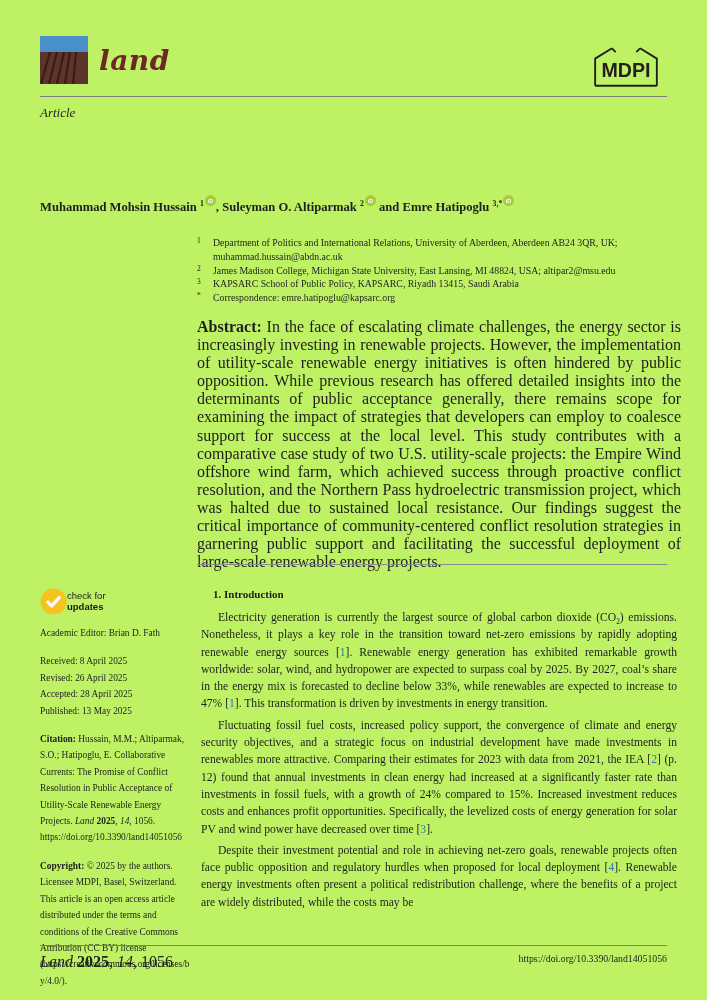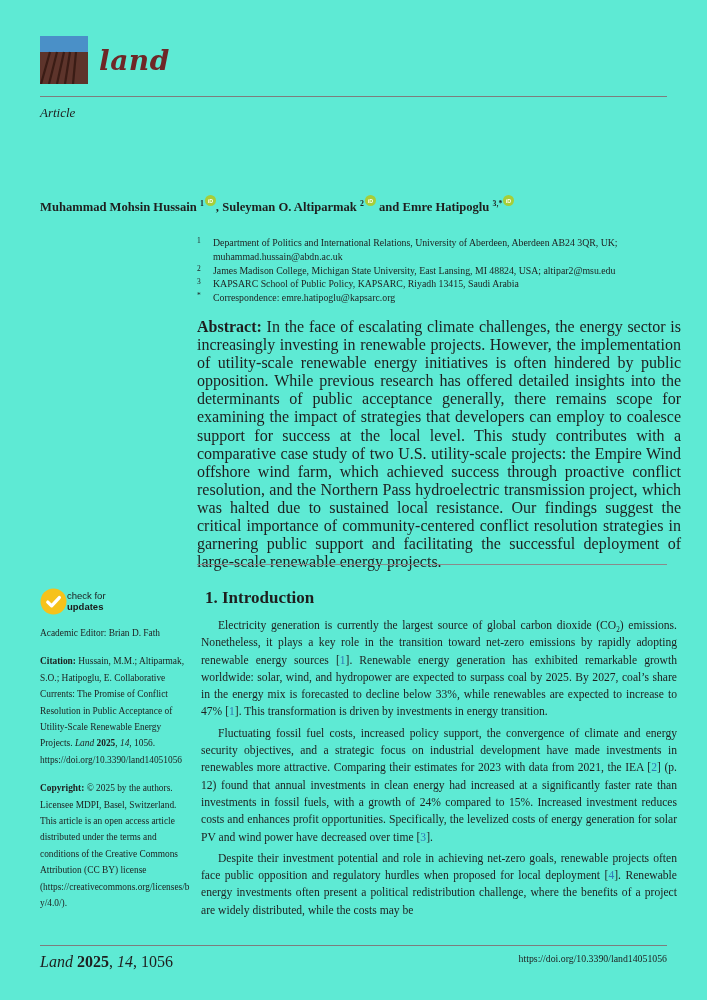--- a/index.html
+++ b/index.html
@@ -1,17 +1,17 @@
 <!DOCTYPE html>
 <html style="--accent_ref: #3076b8; --orcid_green: #A6CE39; --badge_yellow: #F6C21B; --land_blue: #4a90c8; --land_brown: #5d342b; --land_furrow: #3a1c15; --land_text: #6e2727;"><head>
 <meta charset="utf-8">
 <style>
   html,body{margin:0;padding:0;background:#e8e8e8;}
   .page{
-    position:relative;width:707px;height:1000px;background:#5eead4;
+    position:relative;width:707px;height:1000px;background:#bef264;
     margin:0 auto;font-family:"Liberation Serif",serif;color:#1e1e1e;
     overflow:hidden;
   }
   
   .brand{position:absolute;left:40px;top:36px;display:flex;align-items:center;gap:11px;}
   .brand-word{
     font-family:"DejaVu Serif",serif;font-style:italic;font-weight:700;
     font-size:28px;color:var(--land_text);letter-spacing:.5px;
   }
   .mdpi{position:absolute;right:38px;top:44px;}
@@ -39,21 +39,21 @@
   .sidebar{position:absolute;left:40px;top:588px;width:150px;font-size:9.4px;
     line-height:16.4px;overflow-wrap:anywhere;}
   .badge{display:flex;align-items:center;cursor:pointer;margin-bottom:10px;}
   .badge-text{font-family:"Liberation Sans",sans-serif;font-size:9.5px;line-height:10.5px;color:#1a1a1a;}
   .badge-line2{font-weight:700;}
   .side-block{margin-bottom:12px;}
   .side-dates div{white-space:nowrap;}
   .side-cite,.side-copy{margin:0 0 12px 0;}
   
   .main{position:absolute;left:197px;top:588px;width:484px;}
-  .section-h{margin:0 0 9px 8px;font-size:17px;font-weight:700;}
+  .section-h{margin:0 0 9px 16px;font-size:11px;font-weight:700;}
   .paras p{margin:4px;font-size:11.6px;line-height:17.3px;text-align:justify;text-indent:17px;}
   .ref{color:var(--accent_ref);}
   sup{font-size:.62em;line-height:0;}
   sub{font-size:.62em;line-height:0;}
   
   .footer-rule{position:absolute;left:40px;width:627px;top:945px;border-top:1.3px solid #7d7d7d;}
   .footer-left{position:absolute;left:40px;top:953px;font-size:16px;}
   .footer-right{position:absolute;right:40px;top:953px;font-size:9.8px;}
 </style>
 </head>
@@ -69,20 +69,32 @@
         <line x1="1" y1="48" x2="10" y2="16"></line>
         <line x1="9" y1="48" x2="17" y2="16"></line>
         <line x1="17" y1="48" x2="24" y2="16"></line>
         <line x1="25" y1="48" x2="30" y2="16"></line>
         <line x1="33" y1="48" x2="36" y2="16"></line>
       </g>
     </svg>
     <span class="brand-word">land</span>
   </div>
 
+  <div class="mdpi">
+    <svg width="86" height="46" viewBox="0 0 92 48">
+      <g fill="none" stroke="#231f20" stroke-width="2" stroke-linejoin="miter">
+        <path d="M31,4 L13,15 L13,44"></path>
+        <path d="M13,44 L79,44"></path>
+        <path d="M79,44 L79,15 L61,4"></path>
+        <path d="M31,4 L35,8"></path>
+        <path d="M61,4 L57,8"></path>
+      </g>
+      <text x="46" y="35" text-anchor="middle" font-family="Liberation Sans, sans-serif" font-size="21" font-weight="bold" fill="#231f20">MDPI</text>
+    </svg>
+  </div>
 
   <div class="header-rule"></div>
 
   <div class="article-type">Article</div>
 
 
   <div class="authors"><span>Muhammad Mohsin Hussain </span><sup>1</sup><span class="orcid"><svg width="11" height="11" viewBox="0 0 24 24">
           <circle cx="12" cy="12" r="12" style="fill:var(--orcid_green)"></circle>
           <text x="12" y="16.5" text-anchor="middle" font-size="11.5" font-weight="bold" fill="#ffffff" font-family="Liberation Sans, sans-serif">iD</text>
         </svg></span>, <span>Suleyman O. Altiparmak </span><sup>2</sup><span class="orcid"><svg width="11" height="11" viewBox="0 0 24 24">
@@ -122,20 +134,26 @@
       <svg width="27" height="27" viewBox="0 0 26 26">
         <circle cx="13" cy="13" r="12.5" style="fill:var(--badge_yellow)"></circle>
         <path d="M7.5 13.6 L11.2 17.2 L18.6 9.2" stroke="#ffffff" stroke-width="3.2" fill="none" stroke-linecap="round" stroke-linejoin="round"></path>
       </svg>
       <span class="badge-text">
         <span>check for</span><br>
         <span class="badge-line2">updates</span>
       </span>
     </div>
     <div class="side-block">Academic Editor: Brian D. Fath</div>
+    <div class="side-block side-dates">
+        <div>Received: 8 April 2025</div>
+        <div>Revised: 26 April 2025</div>
+        <div>Accepted: 28 April 2025</div>
+        <div>Published: 13 May 2025</div>
+      </div>
     <p class="side-cite"><b>Citation:</b> Hussain, M.M.; Altiparmak, S.O.; Hatipoglu, E. Collaborative Currents: The Promise of Conflict Resolution in Public Acceptance of Utility-Scale Renewable Energy Projects. <i>Land</i> <b>2025</b>, <i>14</i>, 1056. https://doi.org/10.3390/land14051056</p>
     <p class="side-copy"><b>Copyright:</b> © 2025 by the authors. Licensee MDPI, Basel, Switzerland. This article is an open access article distributed under the terms and conditions of the Creative Commons Attribution (CC BY) license (https://creativecommons.org/licenses/by/4.0/).</p>
   </aside>
 
   <main class="main">
     <h2 class="section-h">1. Introduction</h2>
     <div class="paras">
         <p>Electricity generation is currently the largest source of global carbon dioxide (CO<sub>2</sub>) emissions. Nonetheless, it plays a key role in the transition toward net-zero emissions by rapidly adopting renewable energy sources [<span class="ref">1</span>]. Renewable energy generation has exhibited remarkable growth worldwide: solar, wind, and hydropower are expected to surpass coal by 2025. By 2027, coal’s share in the energy mix is forecasted to decline below 33%, while renewables are expected to increase to 47% [<span class="ref">1</span>]. This transformation is driven by investments in energy transition.</p>
         <p>Fluctuating fossil fuel costs, increased policy support, the convergence of climate and energy security objectives, and a strategic focus on industrial development have made investments in renewables more attractive. Comparing their estimates for 2023 with data from 2021, the IEA [<span class="ref">2</span>] (p. 12) found that annual investments in clean energy had increased at a significantly faster rate than investments in fossil fuels, with a growth of 24% compared to 15%. Increased investment reduces costs and enhances profit opportunities. Specifically, the levelized costs of energy generation for solar PV and wind power have decreased over time [<span class="ref">3</span>].</p>
         <p>Despite their investment potential and role in achieving net-zero goals, renewable projects often face public opposition and regulatory hurdles when proposed for local deployment [<span class="ref">4</span>]. Renewable energy investments often present a political redistribution challenge, where the benefits of a project are widely distributed, while the costs may be</p>

